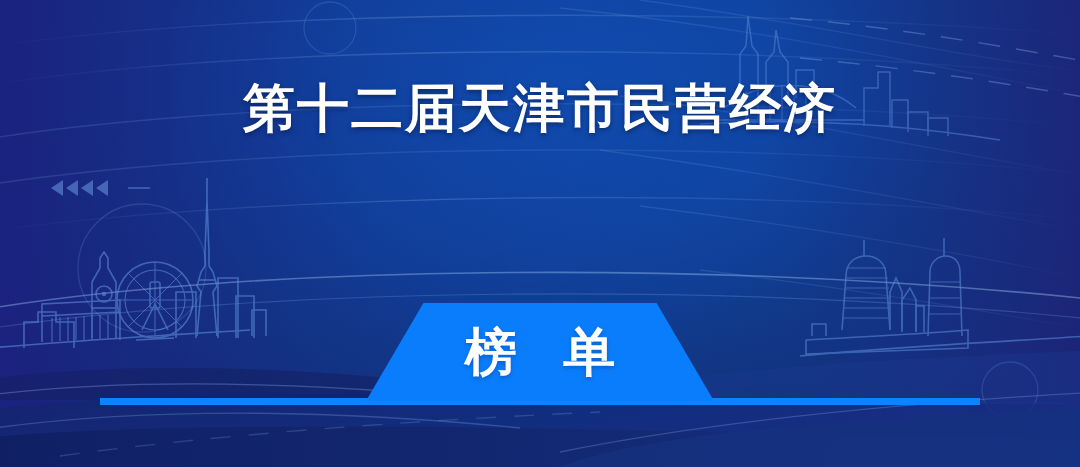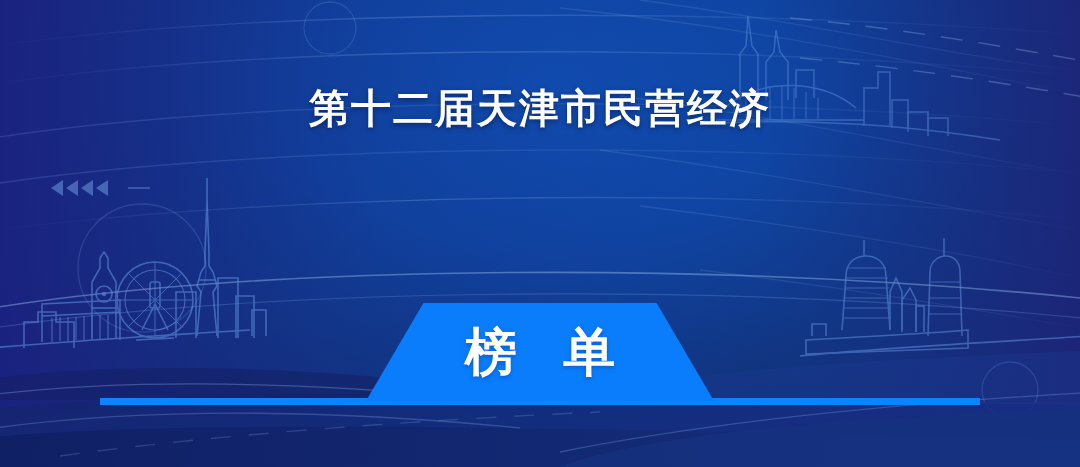--- a/index.html
+++ b/index.html
@@ -28,21 +28,21 @@
   }
 
   
   .title-block {
     position:absolute;
     left:0; right:0; top:78px;
     text-align:center;
     z-index:6;
   }
   .title-line1 {
-    font-size:40px;
+    font-size:52px;
     line-height:60px;
     font-weight:bold;
     color:#ffffff;
     letter-spacing:2px;
     text-shadow:0 2px 5px rgba(4,18,60,.55);
     white-space:nowrap;
   }
   .title-line2 {
     margin-top:12px;
     font-size:84px;

